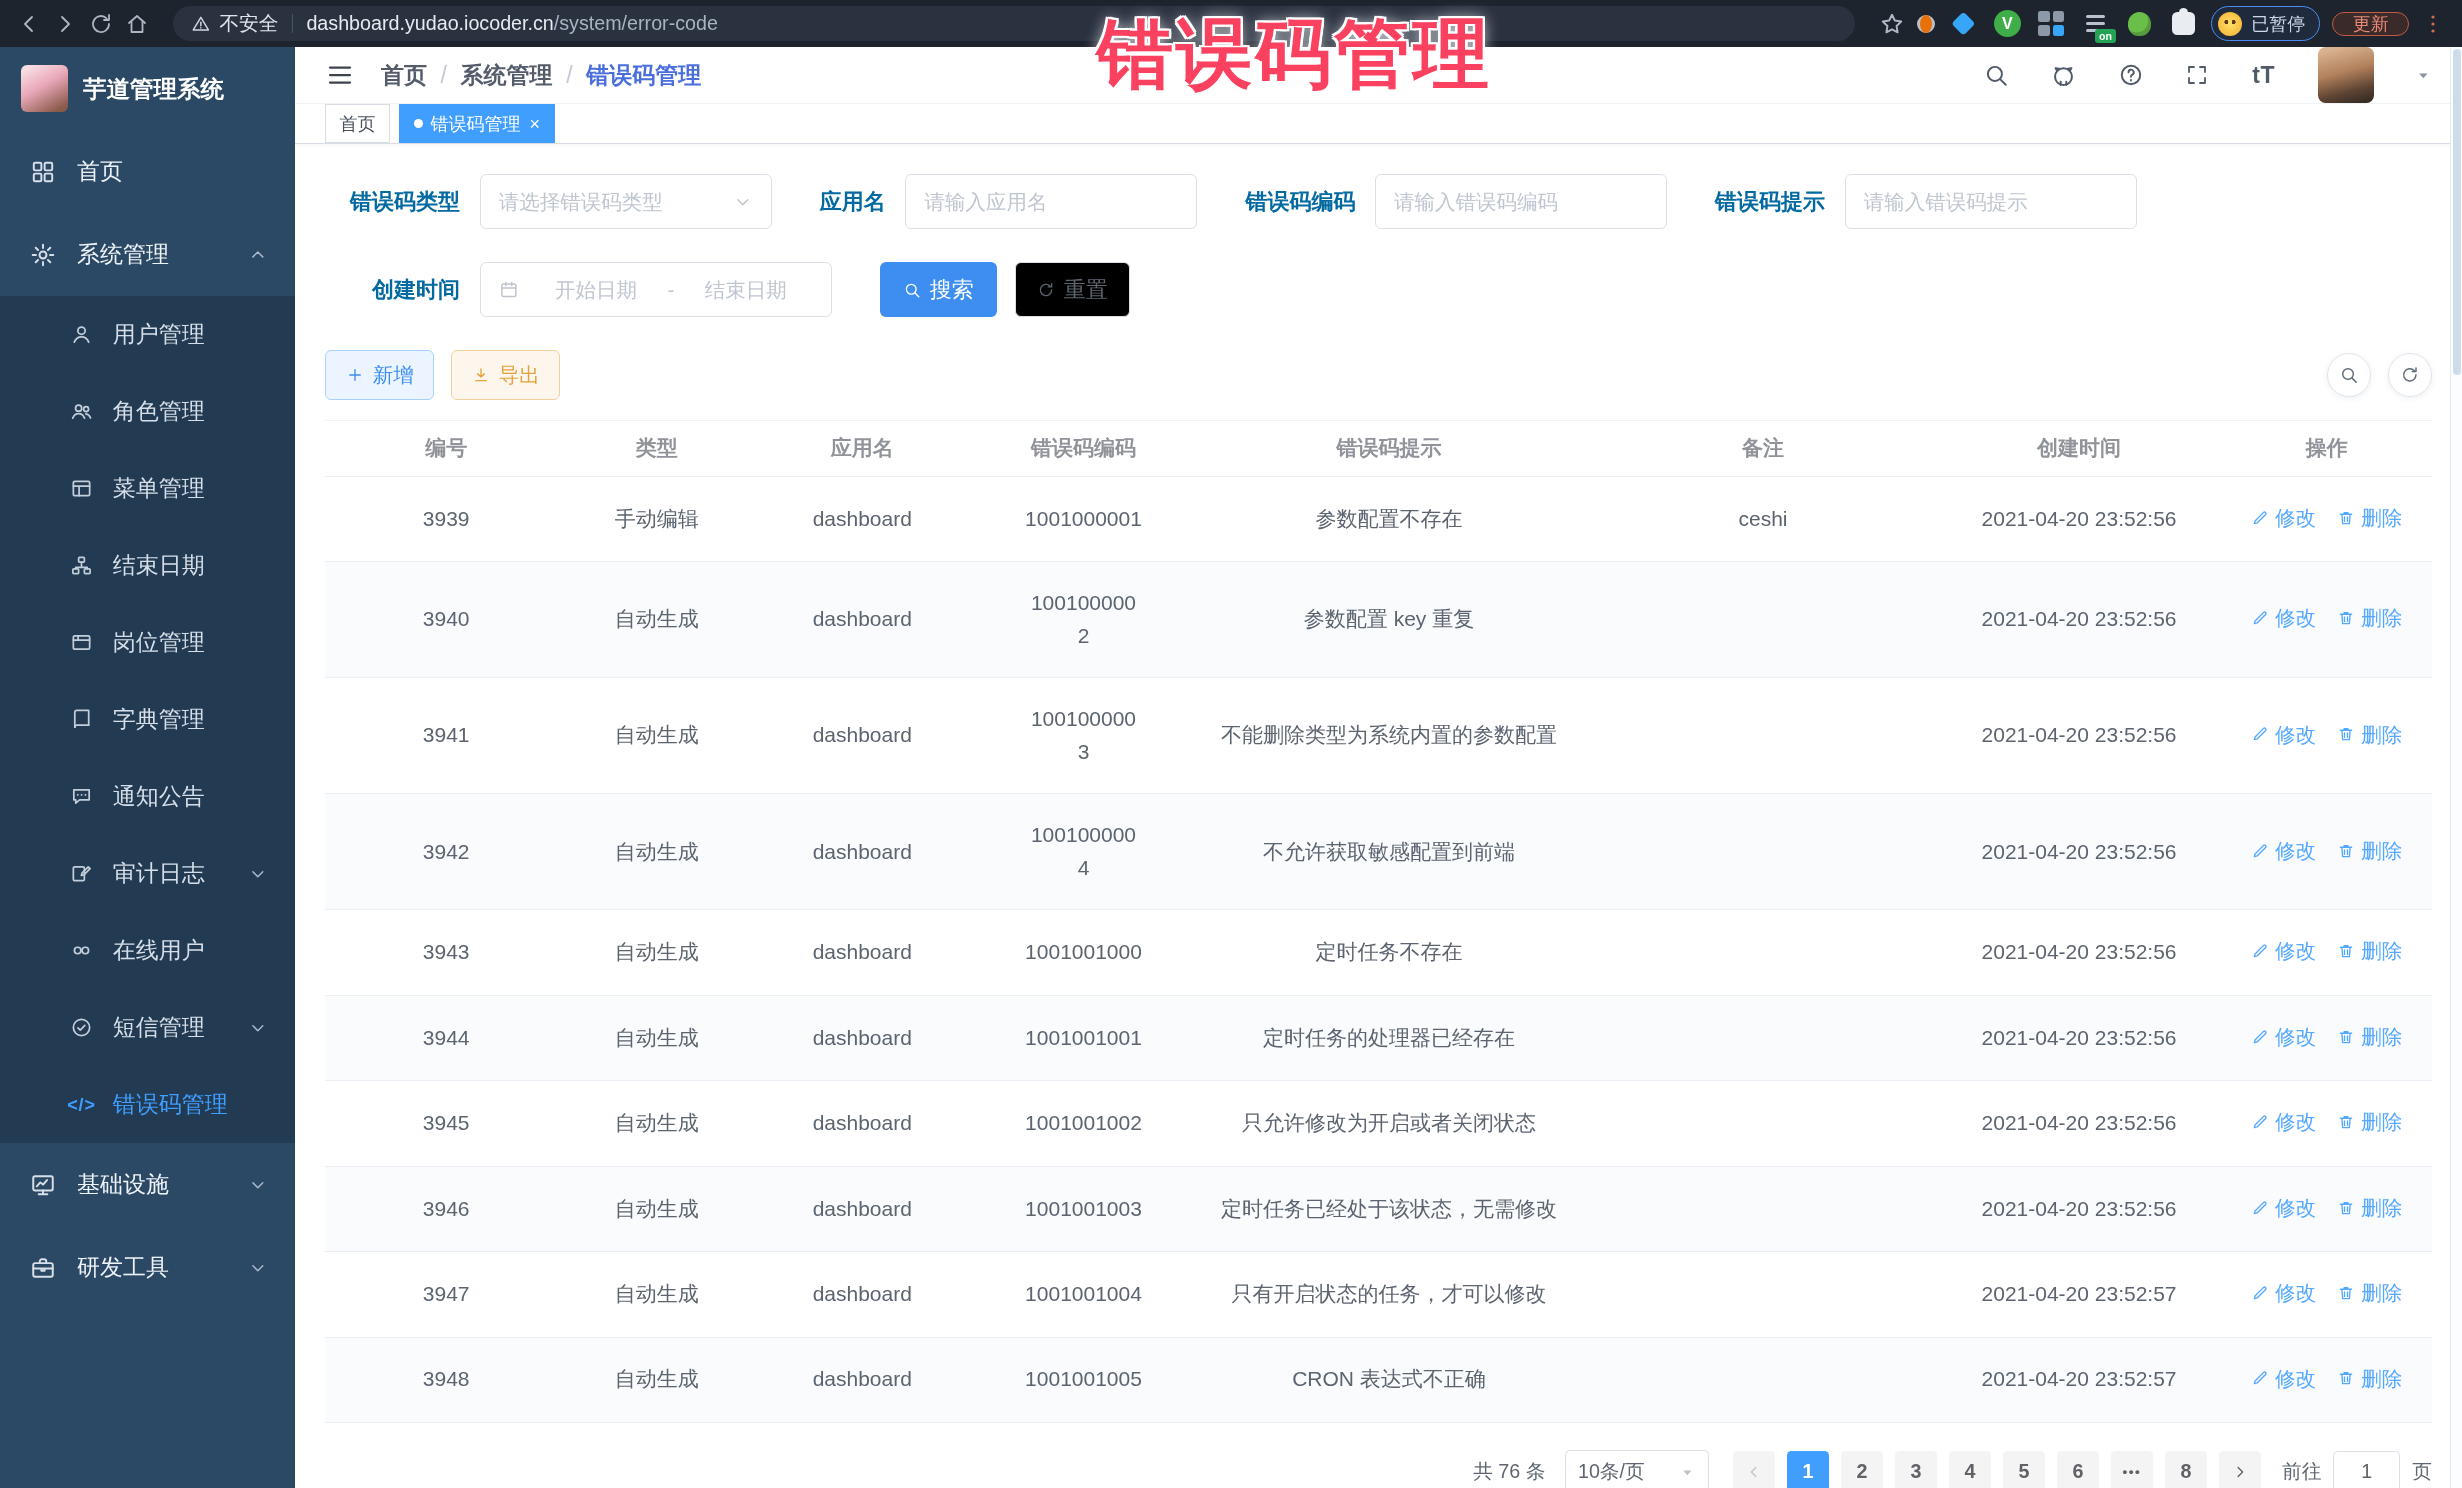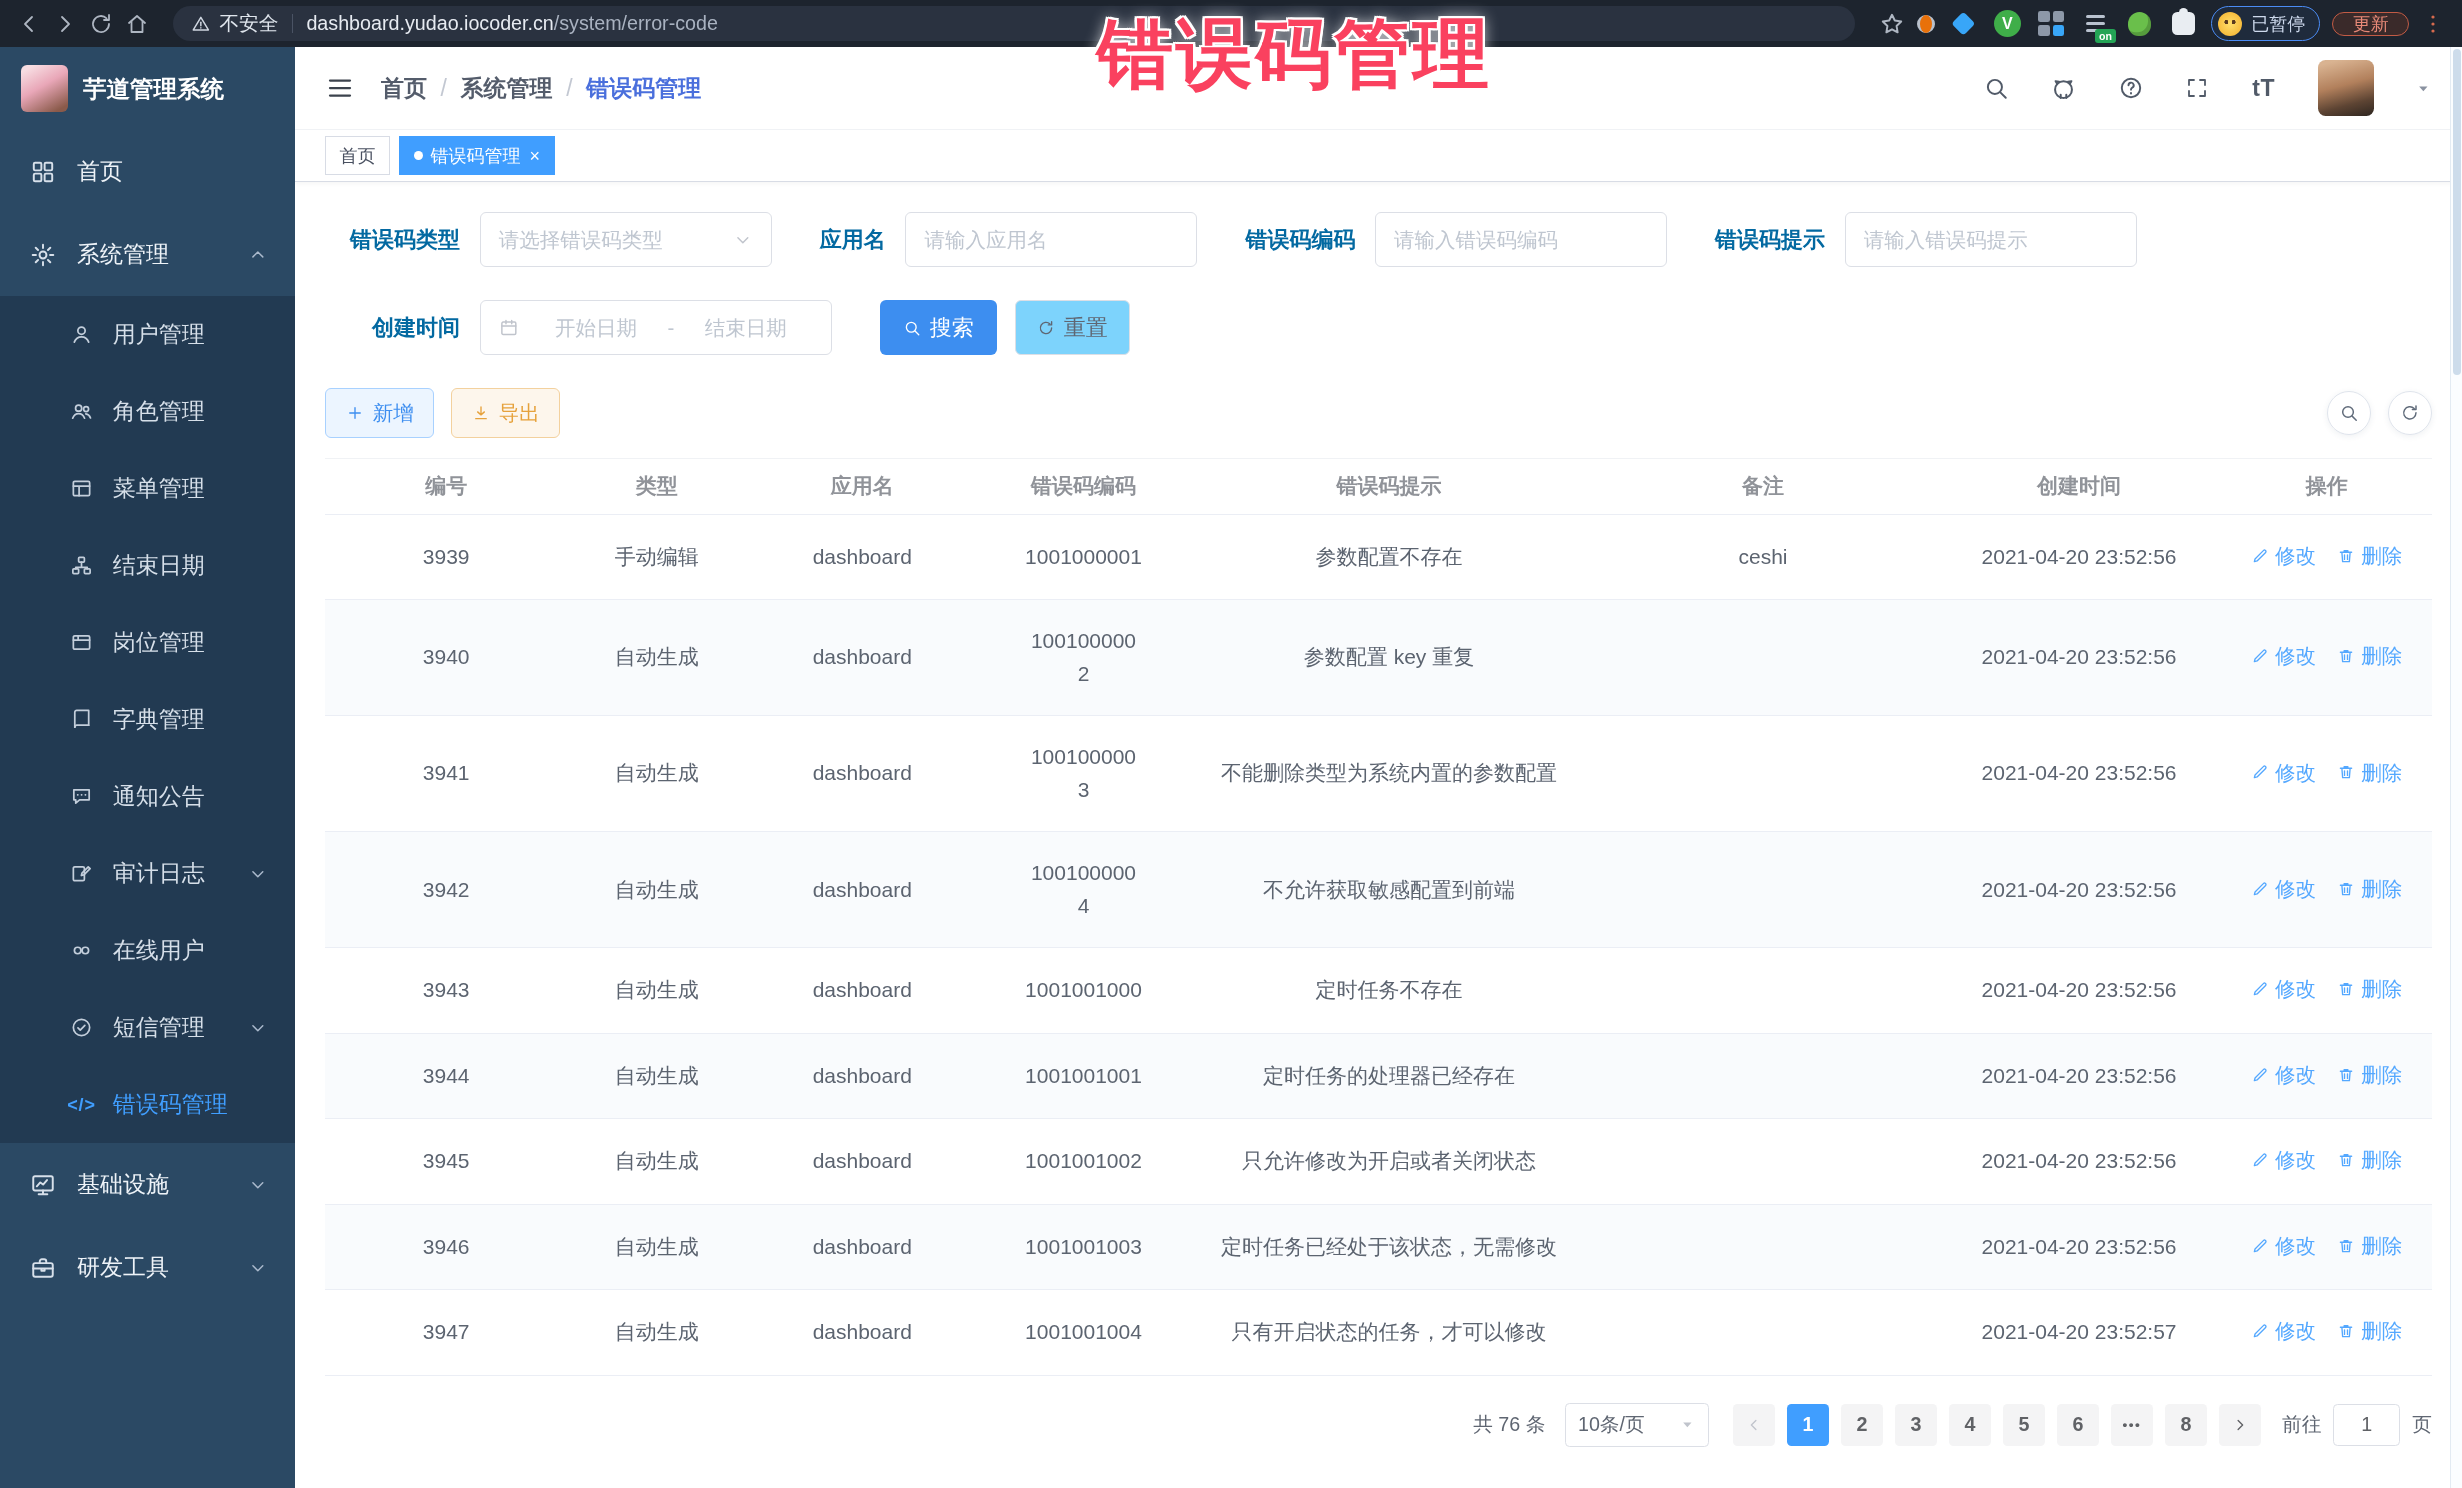--- a/index.html
+++ b/index.html
@@ -82,21 +82,21 @@
   .w385{width:292px}.w465{width:352px}
   .ph{color:#bfc6d0;white-space:nowrap}
   .caret{color:#c0c4cc;margin-left:auto}
   .fin{border:none;outline:none;width:100%;font-size:20.5px;color:#606266;font-family:inherit;background:transparent}
   .fin::placeholder{color:#bfc6d0}
   .date .cal{color:#c0c4cc;margin-right:10.6px}
   .date .ph{flex:1;text-align:center}
   .dsep{color:#bfc6d0;margin:0 4.5px}
   .btn{display:inline-flex;align-items:center;justify-content:center;gap:9px;height:55px;border-radius:6px;font-size:22px;border:none;font-family:inherit;white-space:nowrap}
   .btn.primary{background:#3d8ef0;color:#fff;padding:0 23px;margin-right:18px}
-  .btn.plain{background:#7dd3fc;border:0.8px solid #dcdfe6;color:#5f6672;padding:0 21px}
+  .btn.plain{background:#000000;border:0.8px solid #dcdfe6;color:#5f6672;padding:0 21px}
   .arow{display:flex;align-items:center;margin-bottom:19.7px}
   .btn.add{height:50px;font-size:20.5px;background:#ecf5ff;border:0.8px solid #a8d1ff;color:#3d8ef0;padding:0 19.7px;margin-right:16.7px}
   .btn.export{height:50px;font-size:20.5px;background:#fdf6ec;border:0.8px solid #f3d19e;color:#e6a23c;padding:0 19.7px}
   .circ{width:44px;height:44px;border-radius:50%;border:0.8px solid #dfe4ec;box-shadow:0 1.5px 6px rgba(40,60,90,.08);color:#606b7a;display:inline-flex;align-items:center;justify-content:center}
   .circ:first-of-type{margin-left:auto}
   .circ + .circ{margin-left:16.7px}
 
   .tbl{width:100%;border-collapse:collapse;border-top:0.8px solid #f0f2f5;table-layout:fixed}
   .tbl th{height:56px;font-size:21px;color:#909399;font-weight:600;border-bottom:0.8px solid #ebeef5;text-align:center;white-space:nowrap}
   .tbl td{padding:25px 7.6px;font-size:21px;color:#5c6470;text-align:center;border-bottom:0.8px solid #ebeef5;line-height:1.55;white-space:nowrap}
@@ -714,20 +714,38 @@
                 <td><span class="oplink"><span class="ic i24">
                       <svg viewBox="0 0 24 24" fill="none" stroke="currentColor" stroke-width="1.8" stroke-linecap="round" stroke-linejoin="round">
                         <path d="M4.5 19.5l.9-3.6L16.8 4.5a1.6 1.6 0 0 1 2.3 0l.4.4a1.6 1.6 0 0 1 0 2.3L8.1 18.6z"></path>
                       </svg>
                     </span>修改</span><span class="oplink"><span class="ic i24">
                       <svg viewBox="0 0 24 24" fill="none" stroke="currentColor" stroke-width="1.8" stroke-linecap="round" stroke-linejoin="round">
                         <path d="M4.5 7h15M9.5 7V5h5v2M6.5 7l1 12.5h9l1-12.5M10 10.5v6M14 10.5v6"></path>
                       </svg>
                     </span>删除</span></td>
               </tr>
+              <tr>
+                <td>3948</td>
+                <td>自动生成</td>
+                <td>dashboard</td>
+                <td>1001001005</td>
+                <td>CRON 表达式不正确</td>
+                <td></td>
+                <td>2021-04-20 23:52:57</td>
+                <td><span class="oplink"><span class="ic i24">
+                      <svg viewBox="0 0 24 24" fill="none" stroke="currentColor" stroke-width="1.8" stroke-linecap="round" stroke-linejoin="round">
+                        <path d="M4.5 19.5l.9-3.6L16.8 4.5a1.6 1.6 0 0 1 2.3 0l.4.4a1.6 1.6 0 0 1 0 2.3L8.1 18.6z"></path>
+                      </svg>
+                    </span>修改</span><span class="oplink"><span class="ic i24">
+                      <svg viewBox="0 0 24 24" fill="none" stroke="currentColor" stroke-width="1.8" stroke-linecap="round" stroke-linejoin="round">
+                        <path d="M4.5 7h15M9.5 7V5h5v2M6.5 7l1 12.5h9l1-12.5M10 10.5v6M14 10.5v6"></path>
+                      </svg>
+                    </span>删除</span></td>
+              </tr>
             </tbody>
         </table>
 
         <div class="pager">
           <span class="ptotal">共 76 条</span>
           <div class="psel">
             <span>10条/页</span>
             <span class="ic i22 caret">
                 <svg viewBox="0 0 24 24" fill="none" stroke="currentColor" stroke-width="1.8" stroke-linecap="round" stroke-linejoin="round">
                   <path d="M6 9.5h12L12 16z" fill="currentColor" stroke="none"></path>

